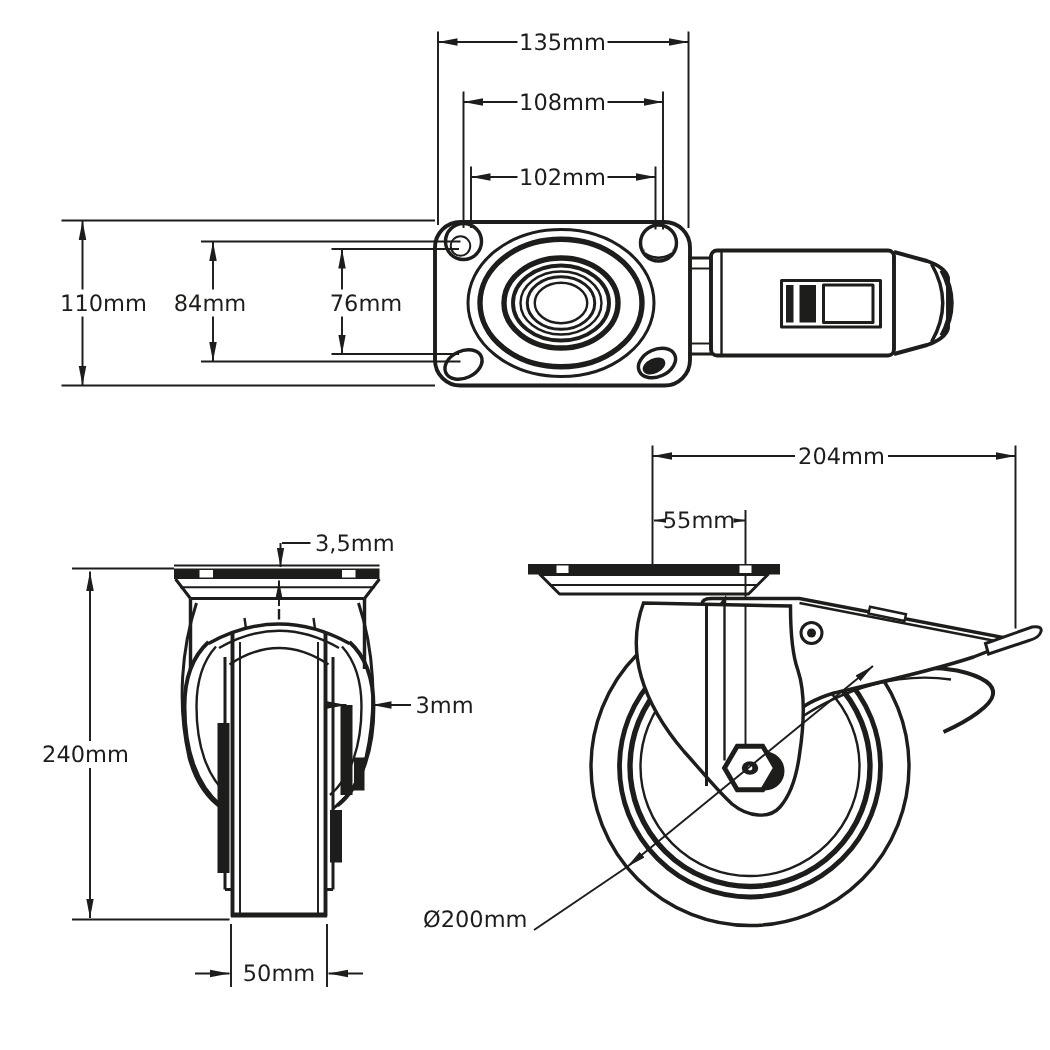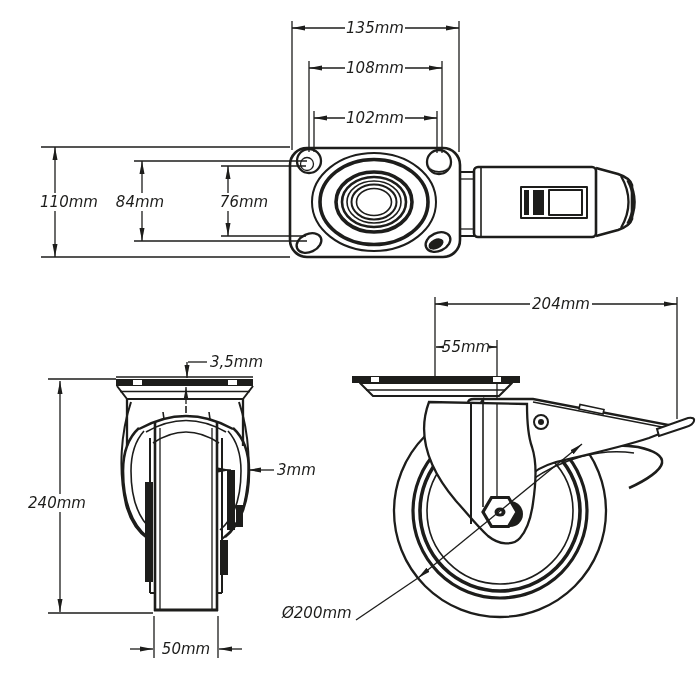--- a/index.html
+++ b/index.html
@@ -1,17 +1,17 @@
 <!DOCTYPE html>
 <html style="--line: #1d1d1b; --bg: #ffffff;"><head>
 <meta charset="utf-8">
 <style>
   :root { --line:#1d1d1b; --bg:#ffffff; }
   html,body { margin:0; padding:0; background:var(--bg); }
-  .canvas { width:700px; height:700px; background:var(--bg); position:relative;font-style:italic; }
+  .canvas { width:700px; height:700px; background:var(--bg); position:relative; }
   svg { display:block; }
   .ln { stroke:var(--line); fill:none; stroke-linecap:butt; stroke-linejoin:round; }
   .sw1 { stroke-width:1.3; }
   .sw15 { stroke-width:1.6; }
   .sw2 { stroke-width:2; }
   .sw22 { stroke-width:2.3; }
   .sw25 { stroke-width:2.6; }
   .sw3 { stroke-width:3.2; }
   .sw35 { stroke-width:3.6; }
   .dk { fill:var(--line); stroke:none; }

